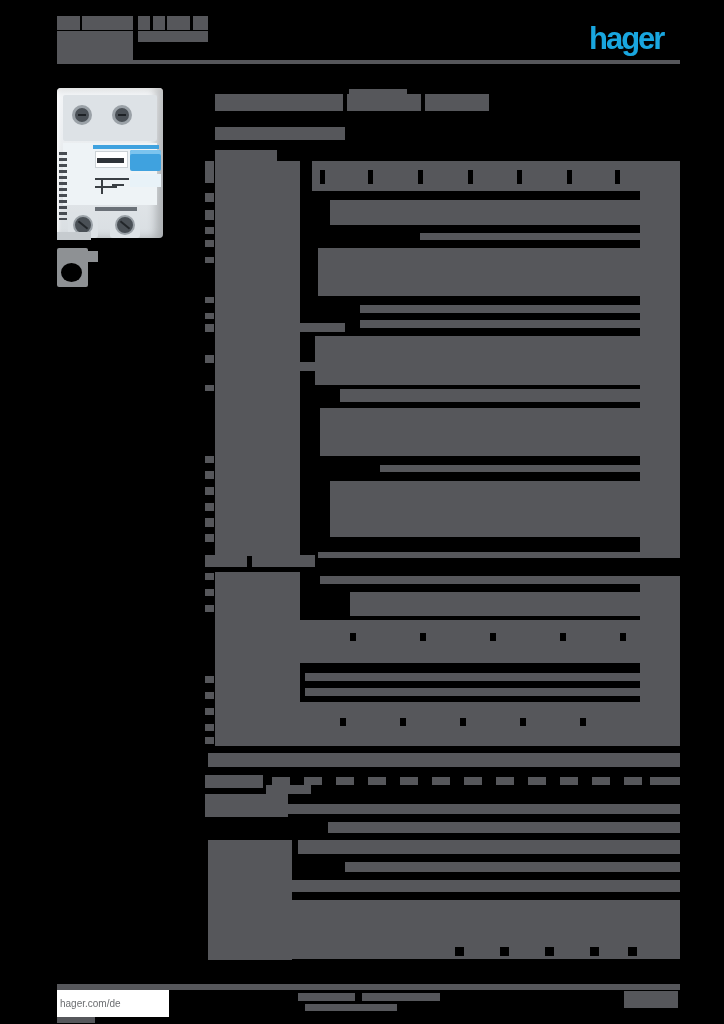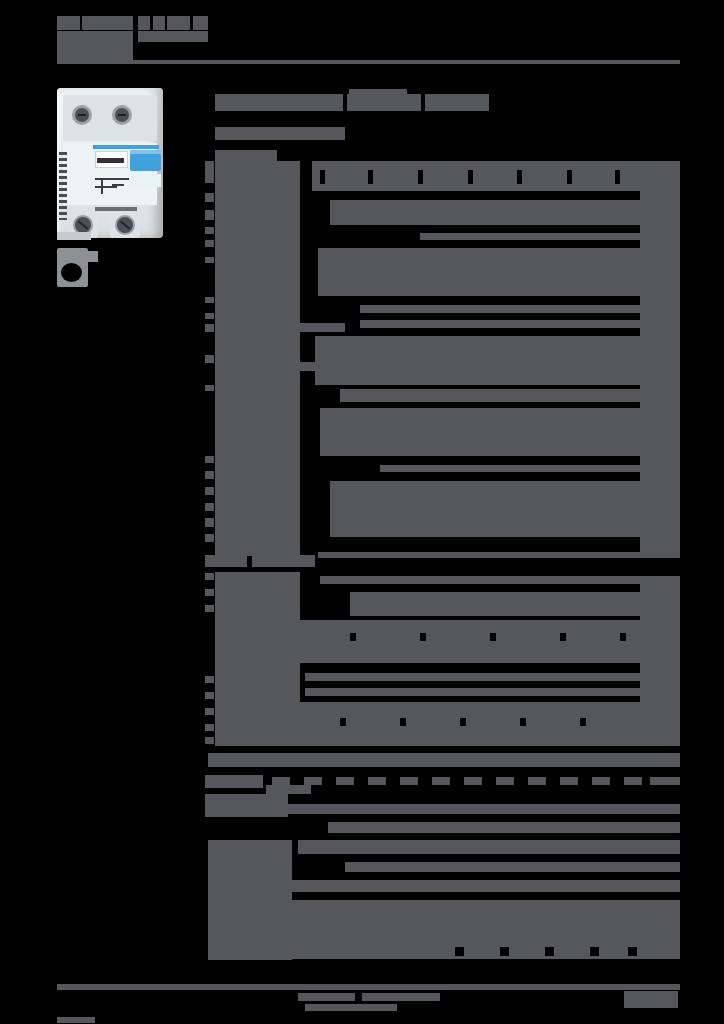--- a/index.html
+++ b/index.html
@@ -44,20 +44,21 @@
   #mini-icon{position:absolute;left:57px;top:248px;width:41px;height:39px;}
   #mi-rect{position:absolute;left:0;top:0;width:31px;height:39px;background:var(--icon-gray);border-radius:2px;}
   #mi-tab{position:absolute;left:31px;top:3px;width:10px;height:11px;background:var(--icon-gray);}
   #mi-circle{position:absolute;left:4px;top:15px;width:21px;height:19px;border-radius:50%;background:#000;}
 </style>
 </head>
 <body>
 
 <div id="page">
 
+  <div id="logo">hager</div>
 
   <div id="photo">
     <div id="pp-body" class="pp"></div>
     <div id="pp-top" class="pp"></div>
     <div class="pp pp-term" style="left:17px;top:19px;"></div>
     <div class="pp pp-term" style="left:57px;top:19px;"></div>
     <div id="pp-face" class="pp"></div>
     <div id="pp-blueline" class="pp"></div>
     <div id="pp-label" class="pp"></div>
     <div id="pp-codebar" class="pp"></div>
@@ -75,20 +76,23 @@
     <div class="pp pp-screw" style="left:60px;top:129px;"></div>
     <div id="pp-clip" class="pp"></div>
   </div>
 
   <div id="mini-icon">
     <div id="mi-rect"></div>
     <div id="mi-tab"></div>
     <div id="mi-circle"></div>
   </div>
 
+  <div id="footer-box">
+    <a id="footer-url" href="#">hager.com/de</a>
+  </div>
 
 <div class="blk" style="left: 57px; top: 16px; width: 23px; height: 14px; background: rgb(86, 87, 91);"></div>
     <div class="blk" style="left: 82px; top: 16px; width: 51px; height: 14px; background: rgb(86, 87, 91);"></div>
     <div class="blk" style="left: 138px; top: 16px; width: 12px; height: 14px; background: rgb(86, 87, 91);"></div>
     <div class="blk" style="left: 153px; top: 16px; width: 12px; height: 14px; background: rgb(86, 87, 91);"></div>
     <div class="blk" style="left: 167px; top: 16px; width: 23px; height: 14px; background: rgb(86, 87, 91);"></div>
     <div class="blk" style="left: 193px; top: 16px; width: 15px; height: 14px; background: rgb(86, 87, 91);"></div>
     <div class="blk" style="left: 57px; top: 31px; width: 76px; height: 29px; background: rgb(86, 87, 91);"></div>
     <div class="blk" style="left: 138px; top: 31px; width: 70px; height: 11px; background: rgb(86, 87, 91);"></div>
     <div class="blk" style="left: 57px; top: 60px; width: 623px; height: 4px; background: rgb(86, 87, 91);"></div>

